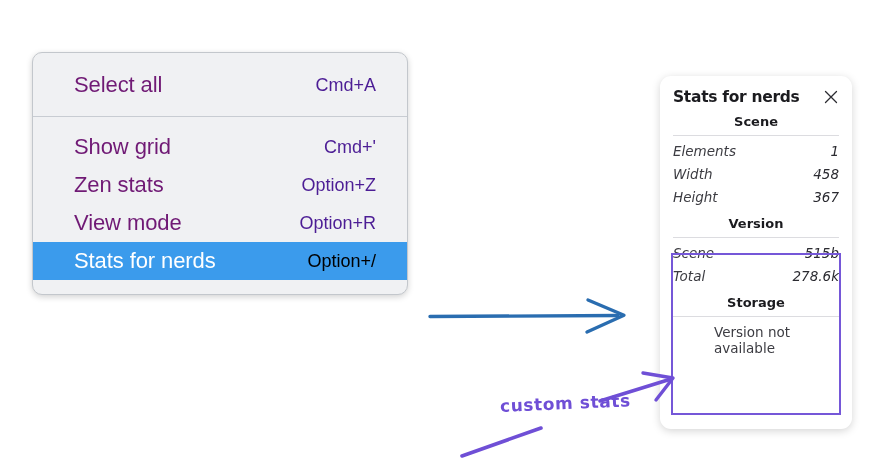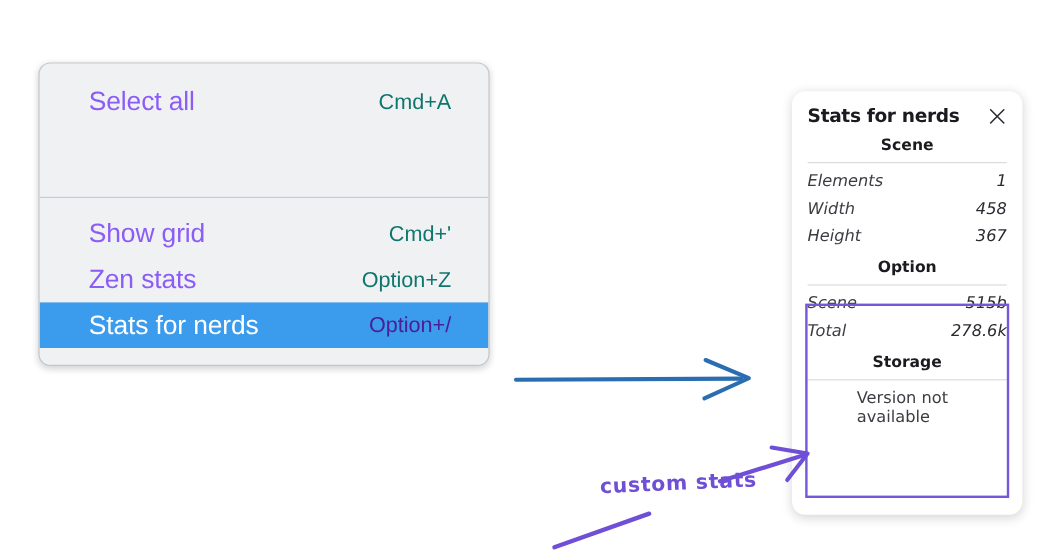--- a/index.html
+++ b/index.html
@@ -29,46 +29,45 @@
   }
   .menu-group {
     padding: 6px 0;
   }
   .menu-group.group-top {
     padding: 13px 0 12px 0;
   }
   .menu-group.group-bottom {
     padding: 11px 0 14px 0;
     border-top: 1px solid #c8ccd2;
-    margin-top: 48px;
   }
   .menu-item {
     display: flex;
     align-items: center;
     justify-content: space-between;
     padding: 0 31px 0 41px;
     height: 38px;
     box-sizing: border-box;
   }
   .menu-item .mi-label {
     font-size: 22px;
-    color: #8b5cf6;
+    color: #701a75;
     letter-spacing: -0.1px;
     white-space: nowrap;
   }
   .menu-item .mi-shortcut {
     font-size: 18px;
-    color: #0f766e;
+    color: #4c1d95;
     white-space: nowrap;
   }
   .menu-item.selected {
     background: #3b9bec;
   }
   .menu-item.selected .mi-label { color: #ffffff; }
-  .menu-item.selected .mi-shortcut { color: #4c1d95; }
+  .menu-item.selected .mi-shortcut { color: #000000; }
 
   
   #blue-arrow {
     position: absolute;
     left: 420px;
     top: 288px;
     width: 220px;
     height: 54px;
   }
 
@@ -186,20 +185,24 @@
 
   <div class="menu-group group-bottom">
     <div class="menu-item">
       <span class="mi-label">Show grid</span>
       <span class="mi-shortcut">Cmd+'</span>
     </div>
     <div class="menu-item">
       <span class="mi-label">Zen stats</span>
       <span class="mi-shortcut">Option+Z</span>
     </div>
+    <div class="menu-item">
+      <span class="mi-label">View mode</span>
+      <span class="mi-shortcut">Option+R</span>
+    </div>
     <div class="menu-item selected">
       <span class="mi-label">Stats for nerds</span>
       <span class="mi-shortcut">Option+/</span>
     </div>
   </div>
 
 </div>
 
 <svg id="blue-arrow" viewBox="0 0 220 54">
   <path d="M10 28.5 L198 27.5" stroke="#2a6db0" stroke-width="3.4" fill="none" stroke-linecap="round"></path>
@@ -225,21 +228,21 @@
     </div>
     <div class="stat-row">
       <span class="sr-label">Width</span>
       <span class="sr-value">458</span>
     </div>
     <div class="stat-row">
       <span class="sr-label">Height</span>
       <span class="sr-value">367</span>
     </div>
 
-    <div class="section-title">Option</div>
+    <div class="section-title">Version</div>
     <hr class="section-rule">
     <div class="stat-row">
       <span class="sr-label">Scene</span>
       <span class="sr-value">515b</span>
     </div>
     <div class="stat-row">
       <span class="sr-label">Total</span>
       <span class="sr-value">278.6k</span>
     </div>
 

